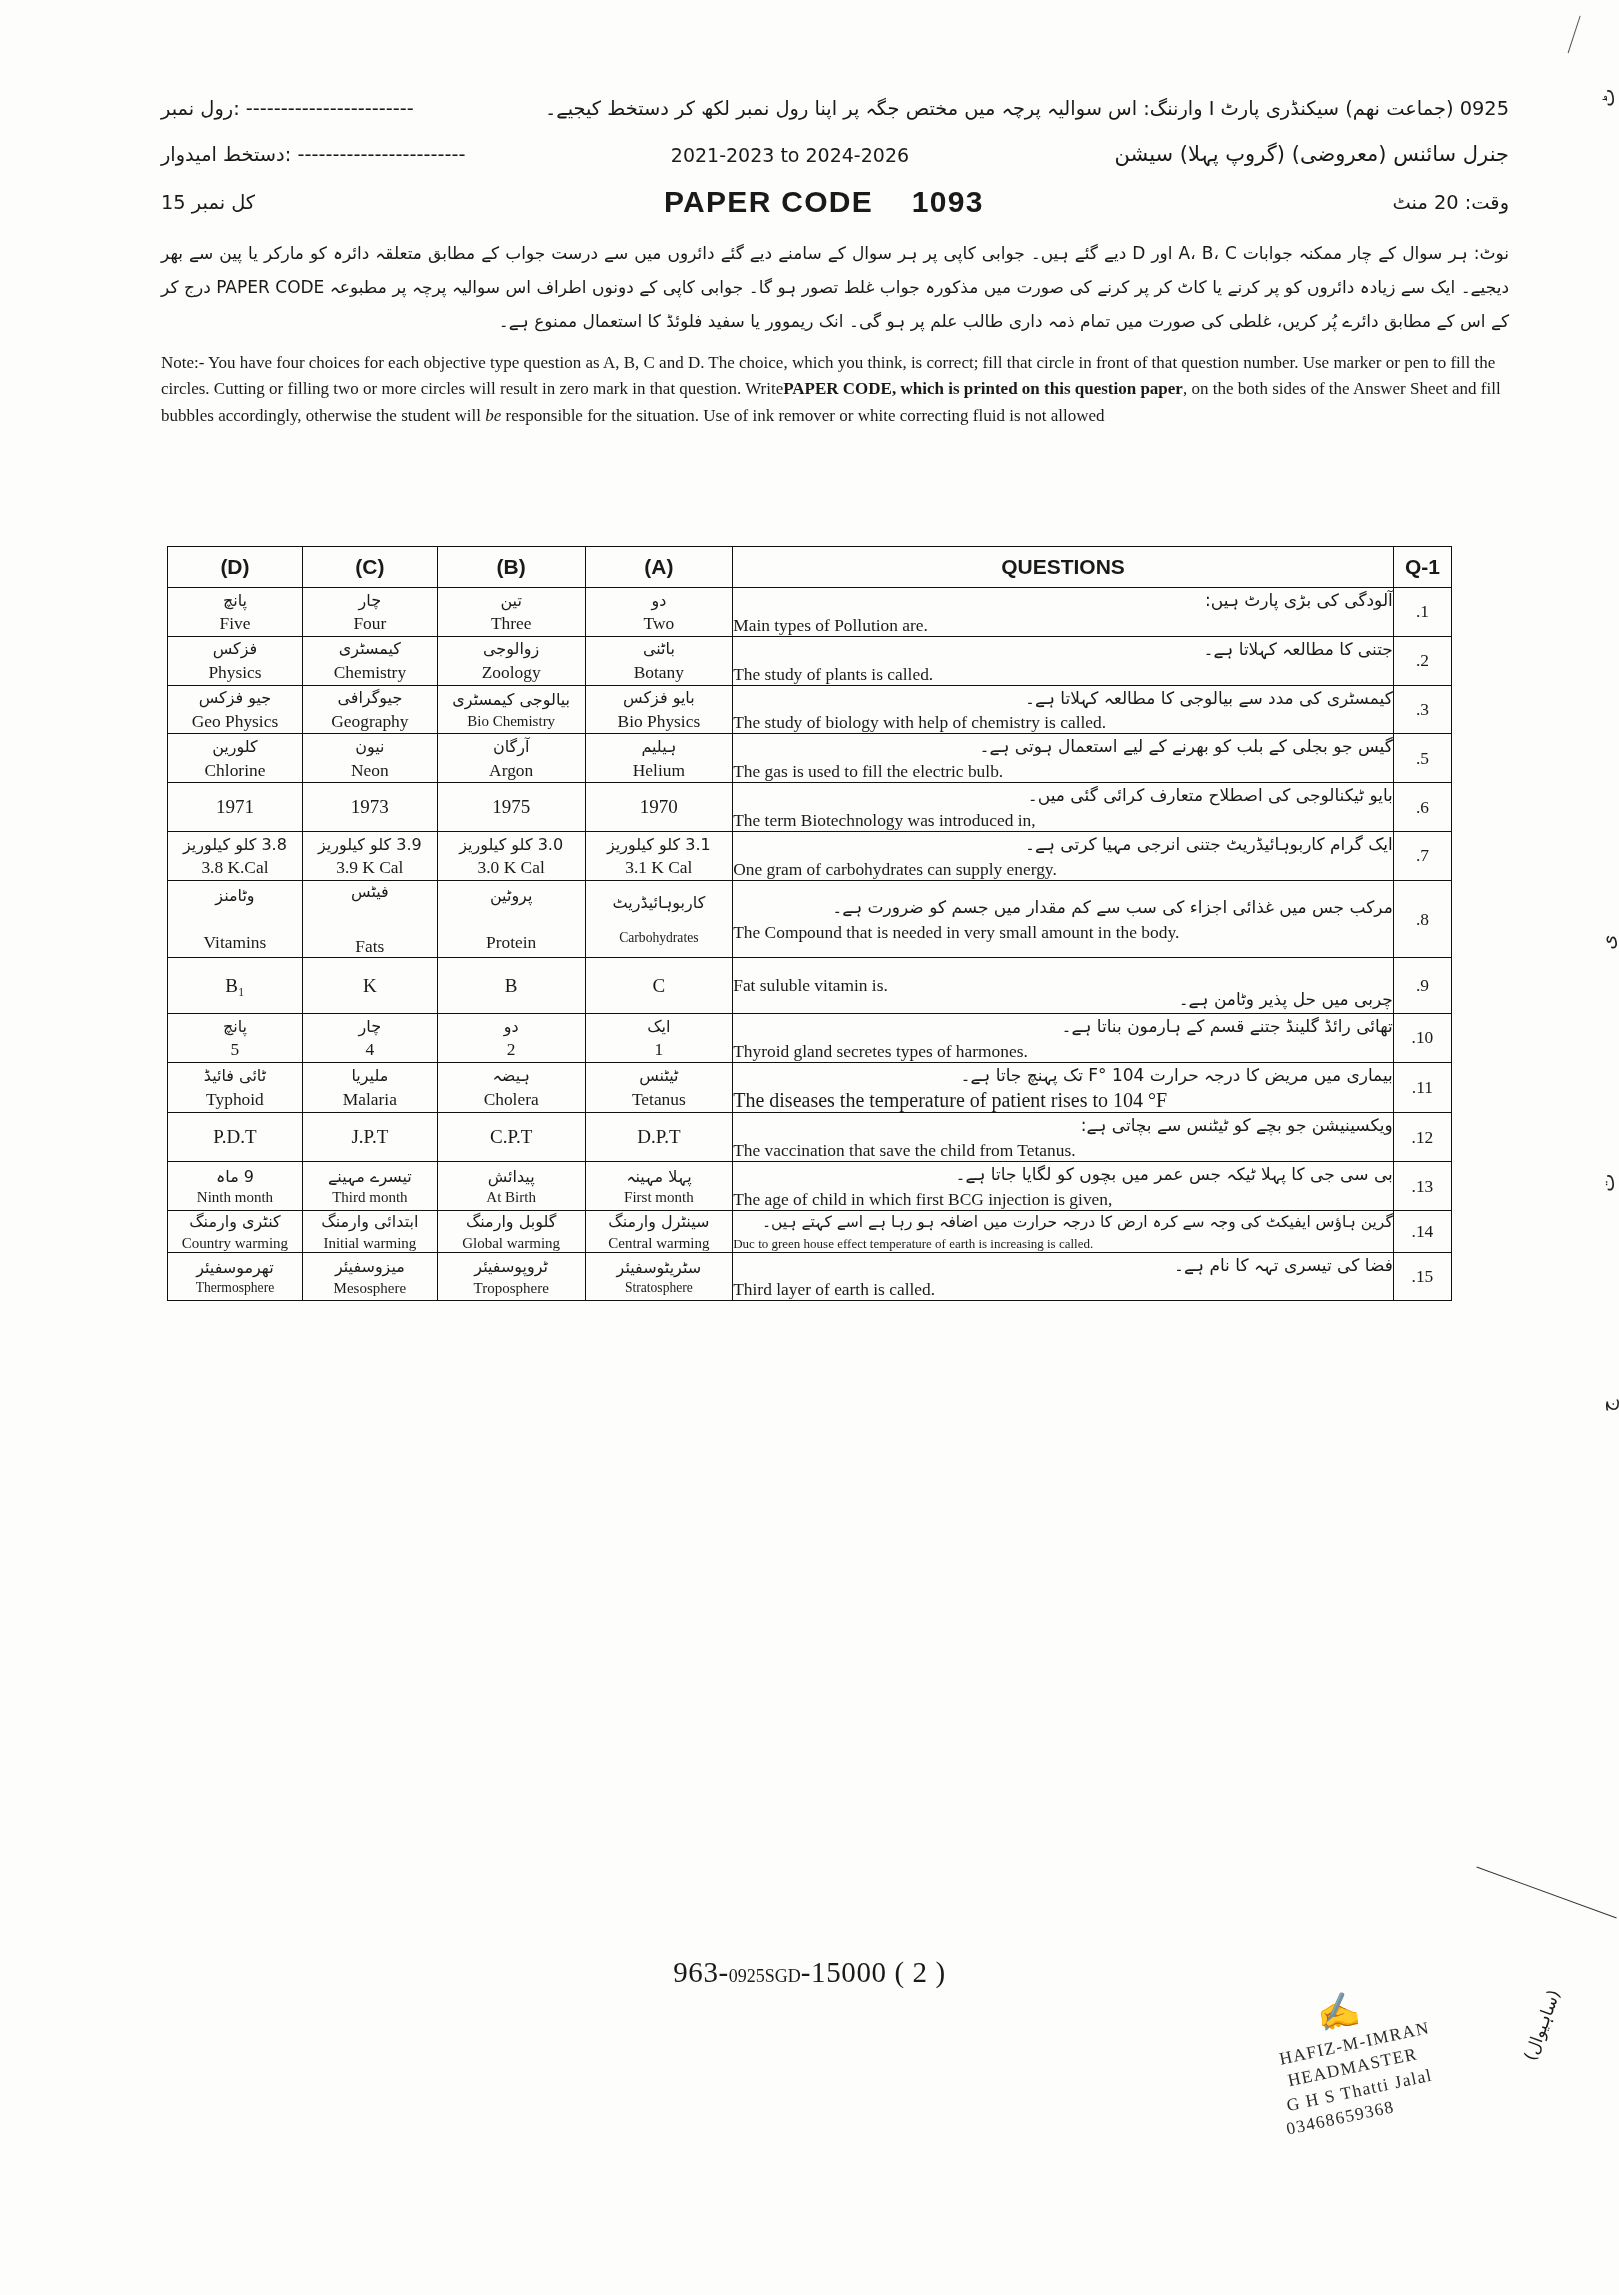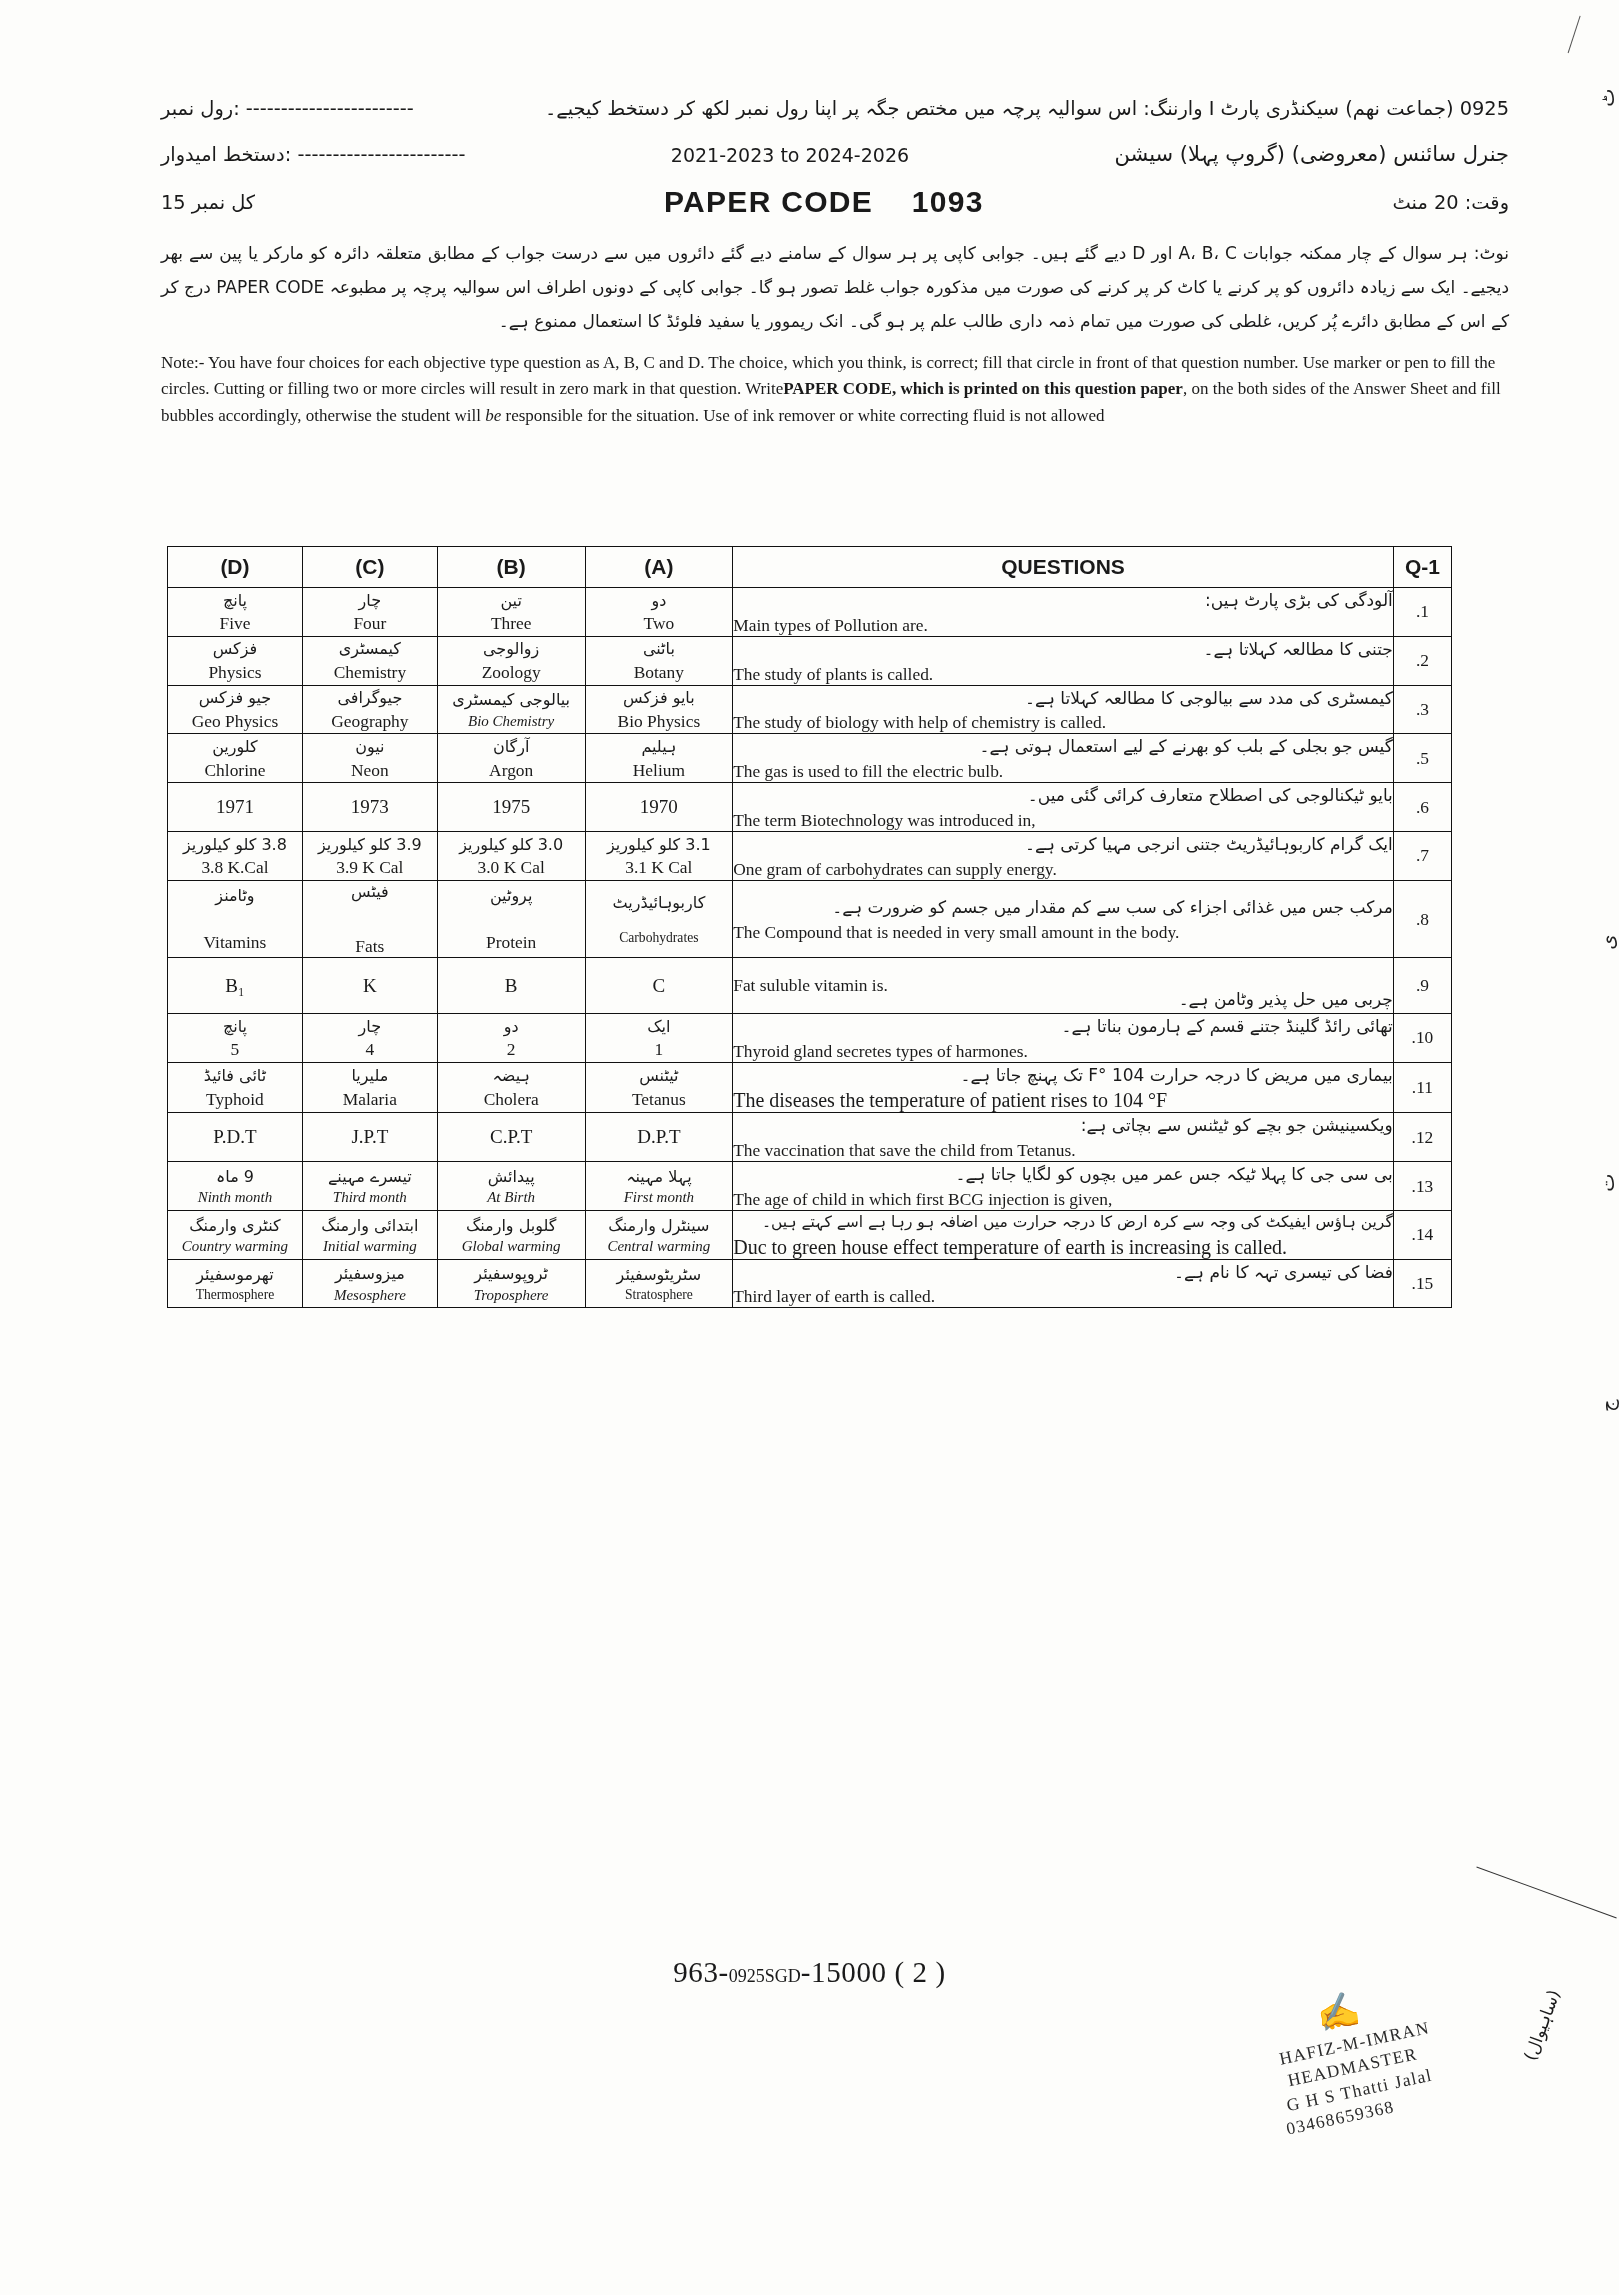--- a/index.html
+++ b/index.html
@@ -151,21 +151,21 @@
     line-height: 1.35;
     display: block;
   }
   .e {
     font-family: "Liberation Serif", serif;
     font-size: 17.4px;
     display: block;
     margin-top: 1.9px;
     white-space: nowrap;
   }
-  .e.sm { font-size: 15px; font-style: italic; }
+  .e.sm { font-size: 15px; }
   .e.xsm { font-size: 13.6px; }
   .num {
     font-size: 17.4px;
     text-align: center;
     font-family: "Liberation Serif", serif;
   }
   .qcell {
     padding: 3.9px 9px 5.2px 9px;
   }
   .q-u {
@@ -610,21 +610,21 @@
           <td class="cell">
               <span class="u">گلوبل وارمنگ</span>
               <span class="e sm" style="white-space:normal;">Global warming</span>
             </td>
           <td class="cell">
               <span class="u">سینٹرل وارمنگ</span>
               <span class="e sm" style="white-space:normal;">Central warming</span>
             </td>
           <td class="qcell">
               <span class="q-u" style="font-size:15.5px;">گرین ہاؤس ایفیکٹ کی وجہ سے کرہ ارض کا درجہ حرارت میں اضافہ ہو رہا ہے اسے کہتے ہیں۔</span>
-              <span class="q-e" style="font-size:20px;">Duc to green house effect temperature of earth is increasing is called.</span>
+              <span class="q-e" style="font-size:13px;">Duc to green house effect temperature of earth is increasing is called.</span>
             </td>
           <td class="num">.14</td>
         </tr>
 
         <tr>
           <td class="cell">
               <span class="u">تھرموسفیئر</span>
               <span class="e xsm">Thermosphere</span>
             </td>
           <td class="cell">

